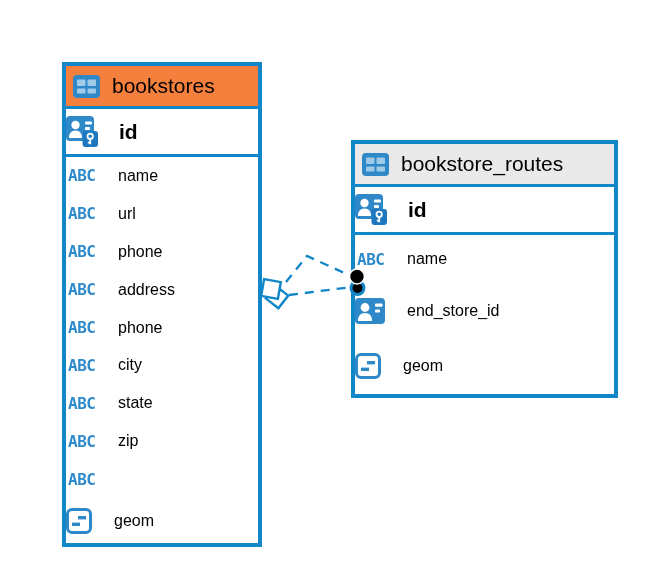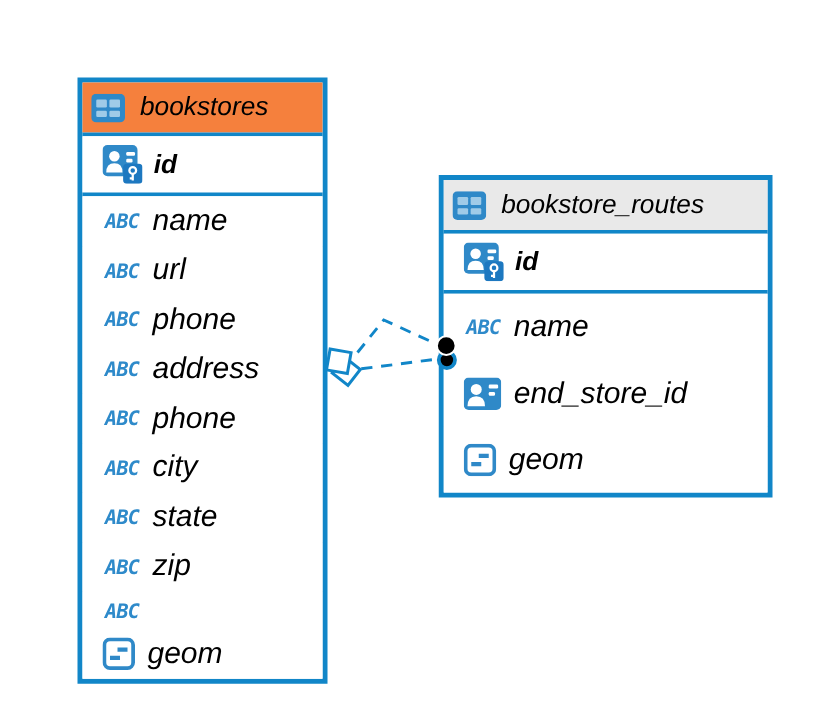--- a/index.html
+++ b/index.html
@@ -1,21 +1,21 @@
 <!DOCTYPE html>
 <html><head>
 <meta charset="utf-8">
 <style>
   html,body{margin:0;padding:0;}
   body{
     width:654px;height:570px;position:relative;background:#ffffff;
     font-family:"Liberation Sans","DejaVu Sans",sans-serif;
     overflow:hidden;color:#000;
   }
-  .erd-canvas{position:absolute;inset:0;width:554px;height:570px;font-style:italic;}
+  .erd-canvas{position:absolute;inset:0;width:554px;height:570px;}
 
   
   .entity{
     position:absolute;background:#ffffff;
     border:4px solid #1186c8;box-sizing:border-box;
     display:flex;flex-direction:column;
   }
   .entity.bookstores{left:62px;top:62px;width:200px;height:485px;}
   .entity.routes{left:351px;top:140px;width:267px;height:258px;text-align:center;}
 
@@ -24,25 +24,25 @@
     padding-left:7px;
   }
   .entity.bookstores .entity-header{background:#f5803d;}
   .entity.routes .entity-header{background:#e9e9e9;}
 
   .sep{height:3px;flex:0 0 3px;background:#1186c8;}
 
   .entity-title{font-size:21px;margin-left:12px;white-space:nowrap;}
 
   .row{
-    display:flex;align-items:center;padding-left:16px;background:#fff;
+    display:flex;align-items:center;padding-left:0;background:#fff;gap:12px;
   }
   .row.pk{height:45px;flex:0 0 45px;}
   .row.field{flex:1 1 auto;}
-  .col-name{font-size:24px;margin-left:10px;white-space:nowrap;}
+  .col-name{font-size:16px;margin-left:10px;white-space:nowrap;}
   .row.pk .col-name{font-weight:bold;font-size:21px;margin-left:9px;}
 
   .icon{display:inline-flex;align-items:center;justify-content:center;flex:0 0 auto;}
   .abc{
     width:28px;justify-content:flex-start;
     font-family:"DejaVu Sans Mono","Liberation Mono",monospace;
     font-weight:bold;font-size:16px;letter-spacing:-0.5px;color:#2e8aca;
     margin-left:2px;
   }
 

